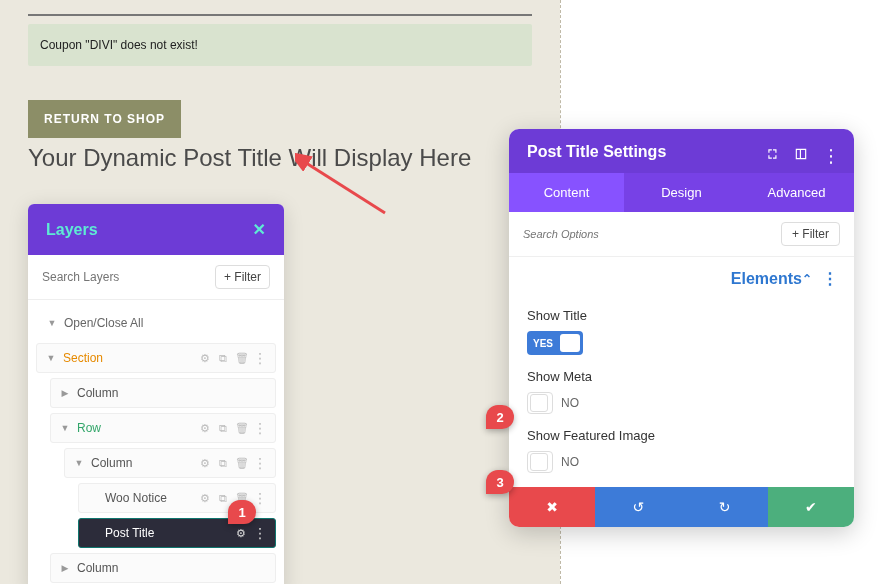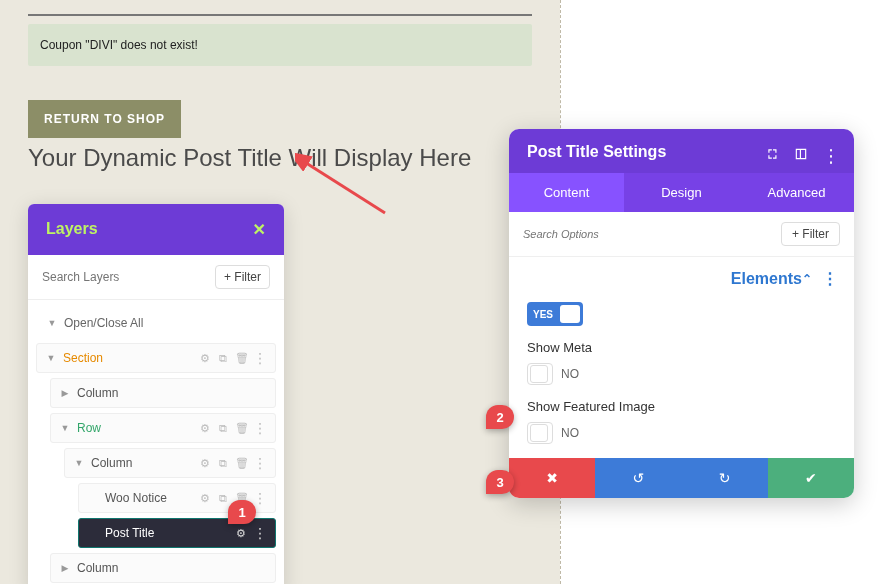--- a/index.html
+++ b/index.html
@@ -11,21 +11,21 @@
   .top-border { height: 2px; background: #777; margin: 14px 28px 8px; }
   .notice-box { margin: 4px 28px 10px; background: #d9e3cf; border-radius: 2px; padding: 14px 12px; font-size: 12px; color: #222; }
   .return-btn { display: inline-block; margin: 24px 0 0 28px; background: #8c8e67; color: #fff; font-size: 12px; letter-spacing: 1px; padding: 12px 16px; font-weight: 700; }
   .dyn-title { margin: 6px 0 0 28px; font-size: 24px; color: #4a4a4a; font-weight: 400; }
 
   
   svg.arrow { position: absolute; left: 295px; top: 153px; width: 110px; height: 70px; }
 
   
   .layers { position: absolute; left: 28px; top: 204px; width: 256px; background: #fff; border-radius: 6px; box-shadow: 0 4px 20px rgba(0,0,0,0.15); overflow: hidden; }
-  .layers-head { background: #6d3bd6; color: #bef264; padding: 16px 18px; display: flex; justify-content: space-between; align-items: flex-start; }
+  .layers-head { background: #6d3bd6; color: #5eead4; padding: 16px 18px; display: flex; justify-content: space-between; align-items: center; }
   .layers-head span { font-size: 16px; font-weight: 600; }
   .close-x { font-size: 16px; cursor: pointer; }
   .layers-search { display: flex; align-items: center; border-bottom: 1px solid #eee; padding: 10px 14px; font-size: 12px; color: #8a8a8a; }
   .layers-search input { border: none; outline: none; flex: 1; font-size: 12px; color: #555; }
   .layers-search .filter-btn { border: 1px solid #ddd; border-radius: 4px; padding: 4px 8px; font-size: 12px; color: #444; cursor: pointer; background: #fff; }
   .tree { padding: 8px 8px 10px; font-size: 12px; color: #333; }
   .tree-row { position: relative; }
   .tree-lbl { display: flex; align-items: center; border: 1px solid #eee; border-radius: 3px; padding: 7px 8px; background: #fbfbfb; margin-top: 5px; }
   .caret { width: 12px; text-align: center; color: #999; margin-right: 6px; font-size: 9px; }
   .label-txt { flex: 1; color: #555; }
@@ -223,20 +223,21 @@
     <span class="filter-btn">+  Filter</span>
   </div>
   <div class="section-hdr">
     <span class="title">Elements</span>
     <span class="right">
       <span class="chev-up">⌃</span>
       <span style="color:#2e77d0">⋮</span>
     </span>
   </div>
   <div class="body">
+    <div class="field-lbl">Show Title</div>
     <div class="toggle">
       <div class="tg-yes">
           <span class="lbl">YES</span>
         </div>
     </div>
 
     <div class="field-lbl">Show Meta</div>
     <div class="toggle">
       <div class="tg-no"></div>
       <span class="no-lbl">NO</span>

